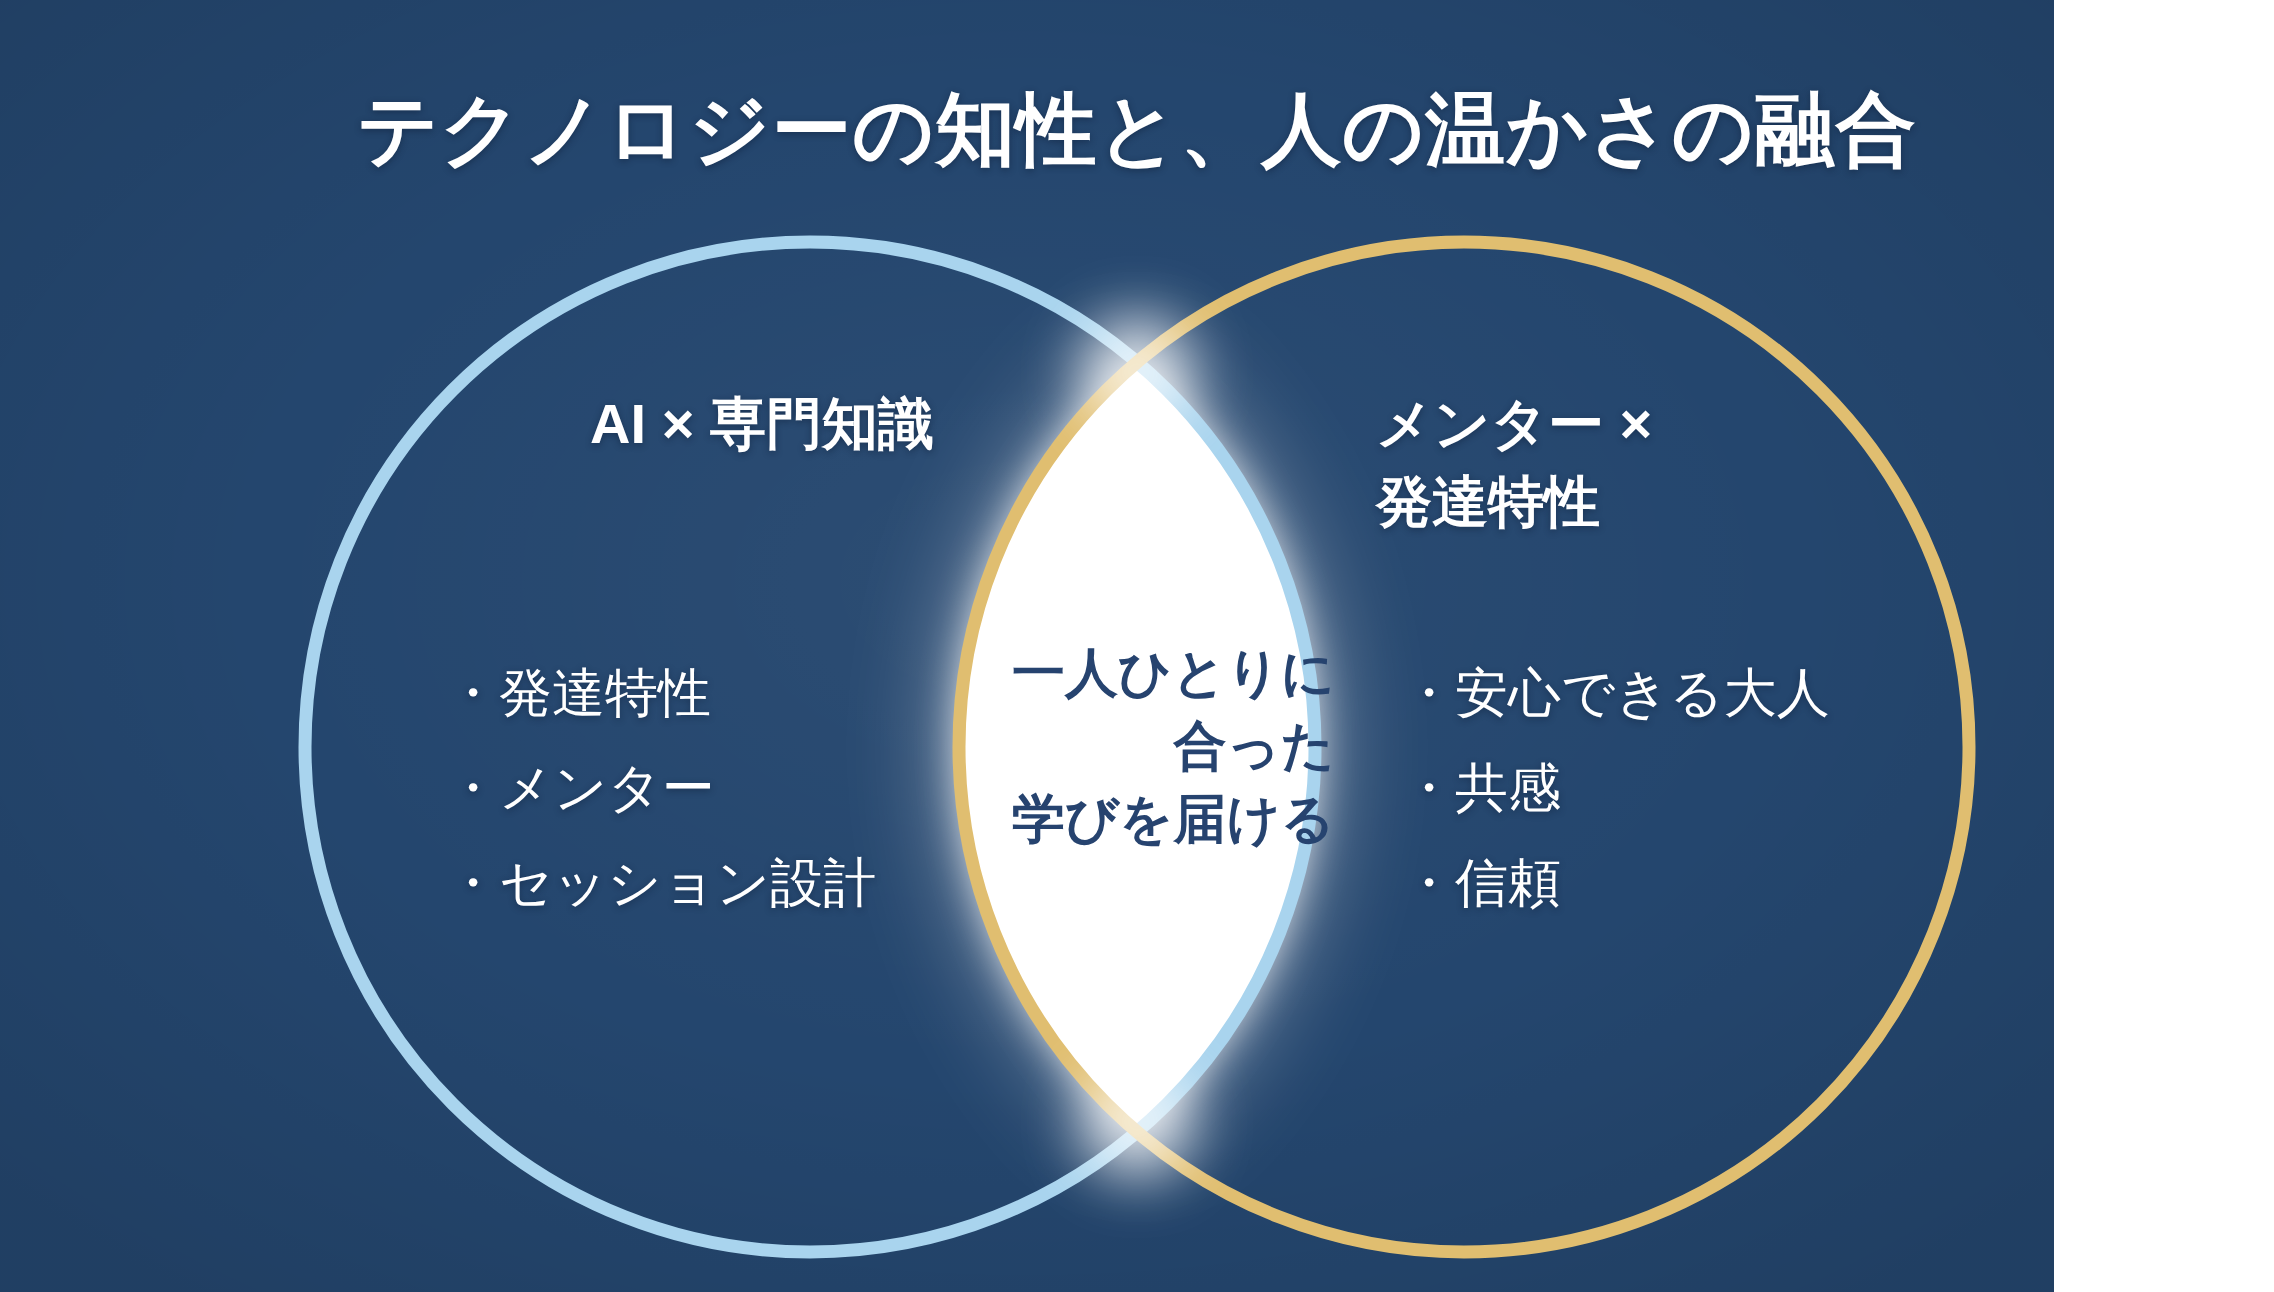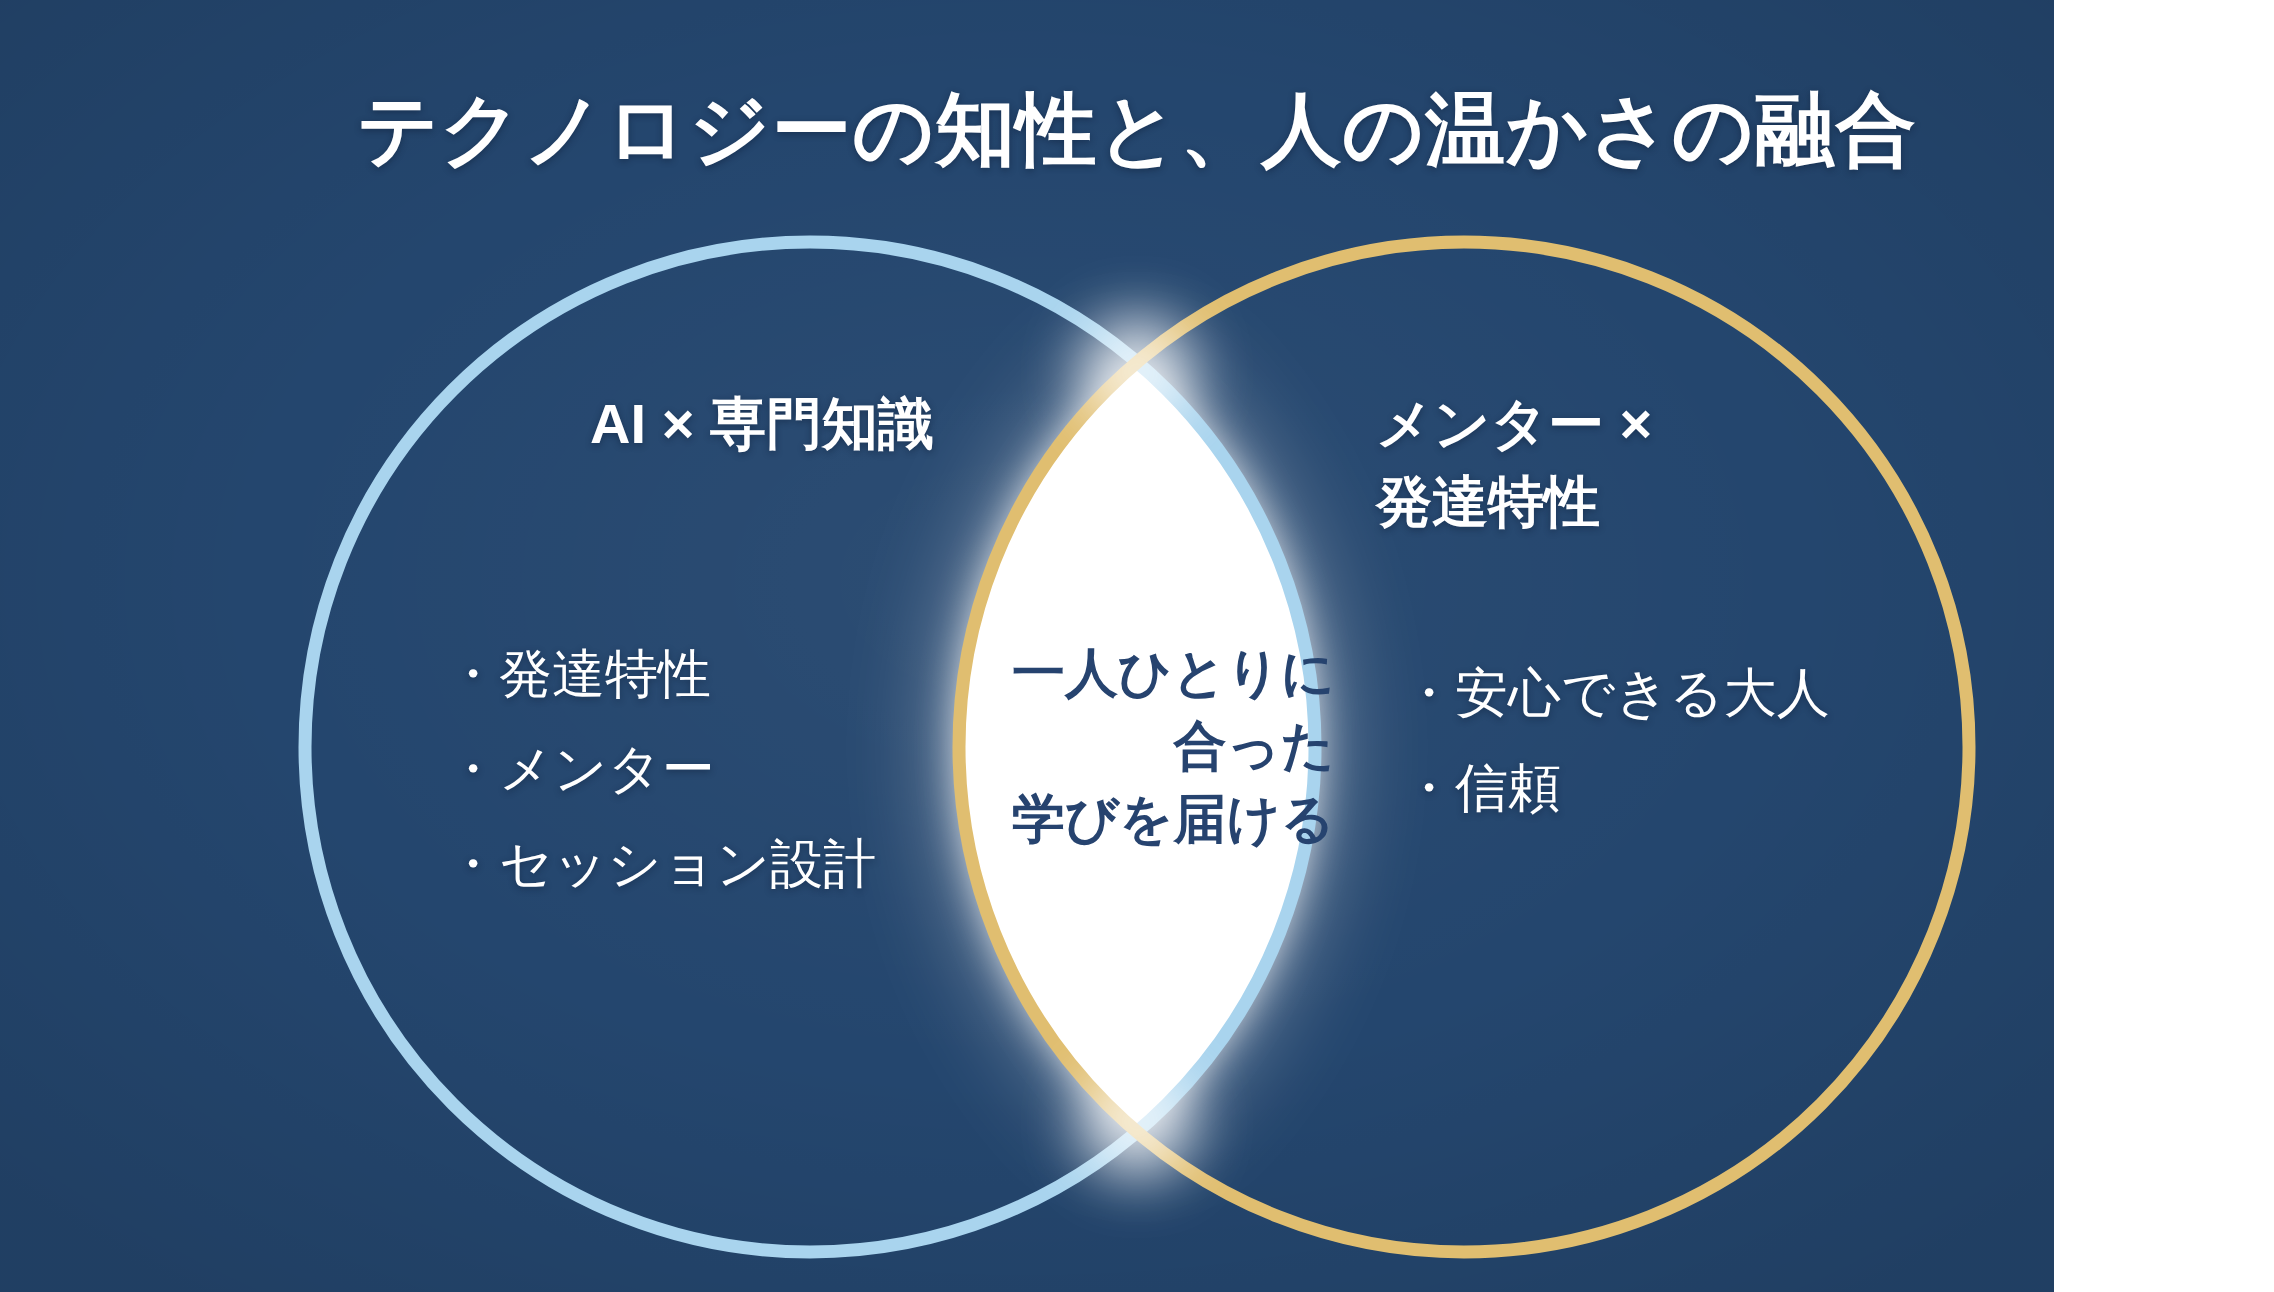--- a/index.html
+++ b/index.html
@@ -66,21 +66,21 @@
     font-size: 56px;
     line-height: 78px;
     font-weight: 700;
   }
   .bullet-list {
     position: absolute;
     font-size: 53px;
     line-height: 95px;
     font-weight: 500;
   }
-  .bullet-list-left  { left: 446px;  top: 626px; }
+  .bullet-list-left  { left: 446px;  top: 645px; }
   .bullet-list-right { left: 1402px; top: 645px; }
   .bullet-item { display: block; }
   .overlap-label {
     left: 935px;
     top: 636px;
     width: 400px;
     text-align: right;
     font-size: 53px;
     line-height: 73px;
     font-weight: 700;
@@ -127,20 +127,21 @@
   </div>
 
   <div class="txt bullet-list bullet-list-left">
     <span class="bullet-item">・発達特性</span>
     <span class="bullet-item">・メンター</span>
     <span class="bullet-item">・セッション設計</span>
   </div>
 
   <div class="txt bullet-list bullet-list-right">
     <span class="bullet-item">・安心できる大人</span>
+    <span class="bullet-item">・共感</span>
     <span class="bullet-item">・信頼</span>
   </div>
 
   <div class="txt overlap-label">
     <span class="bullet-item">一人ひとりに</span>
     <span class="bullet-item">合った</span>
     <span class="bullet-item">学びを届ける</span>
   </div>
 
 </div>

